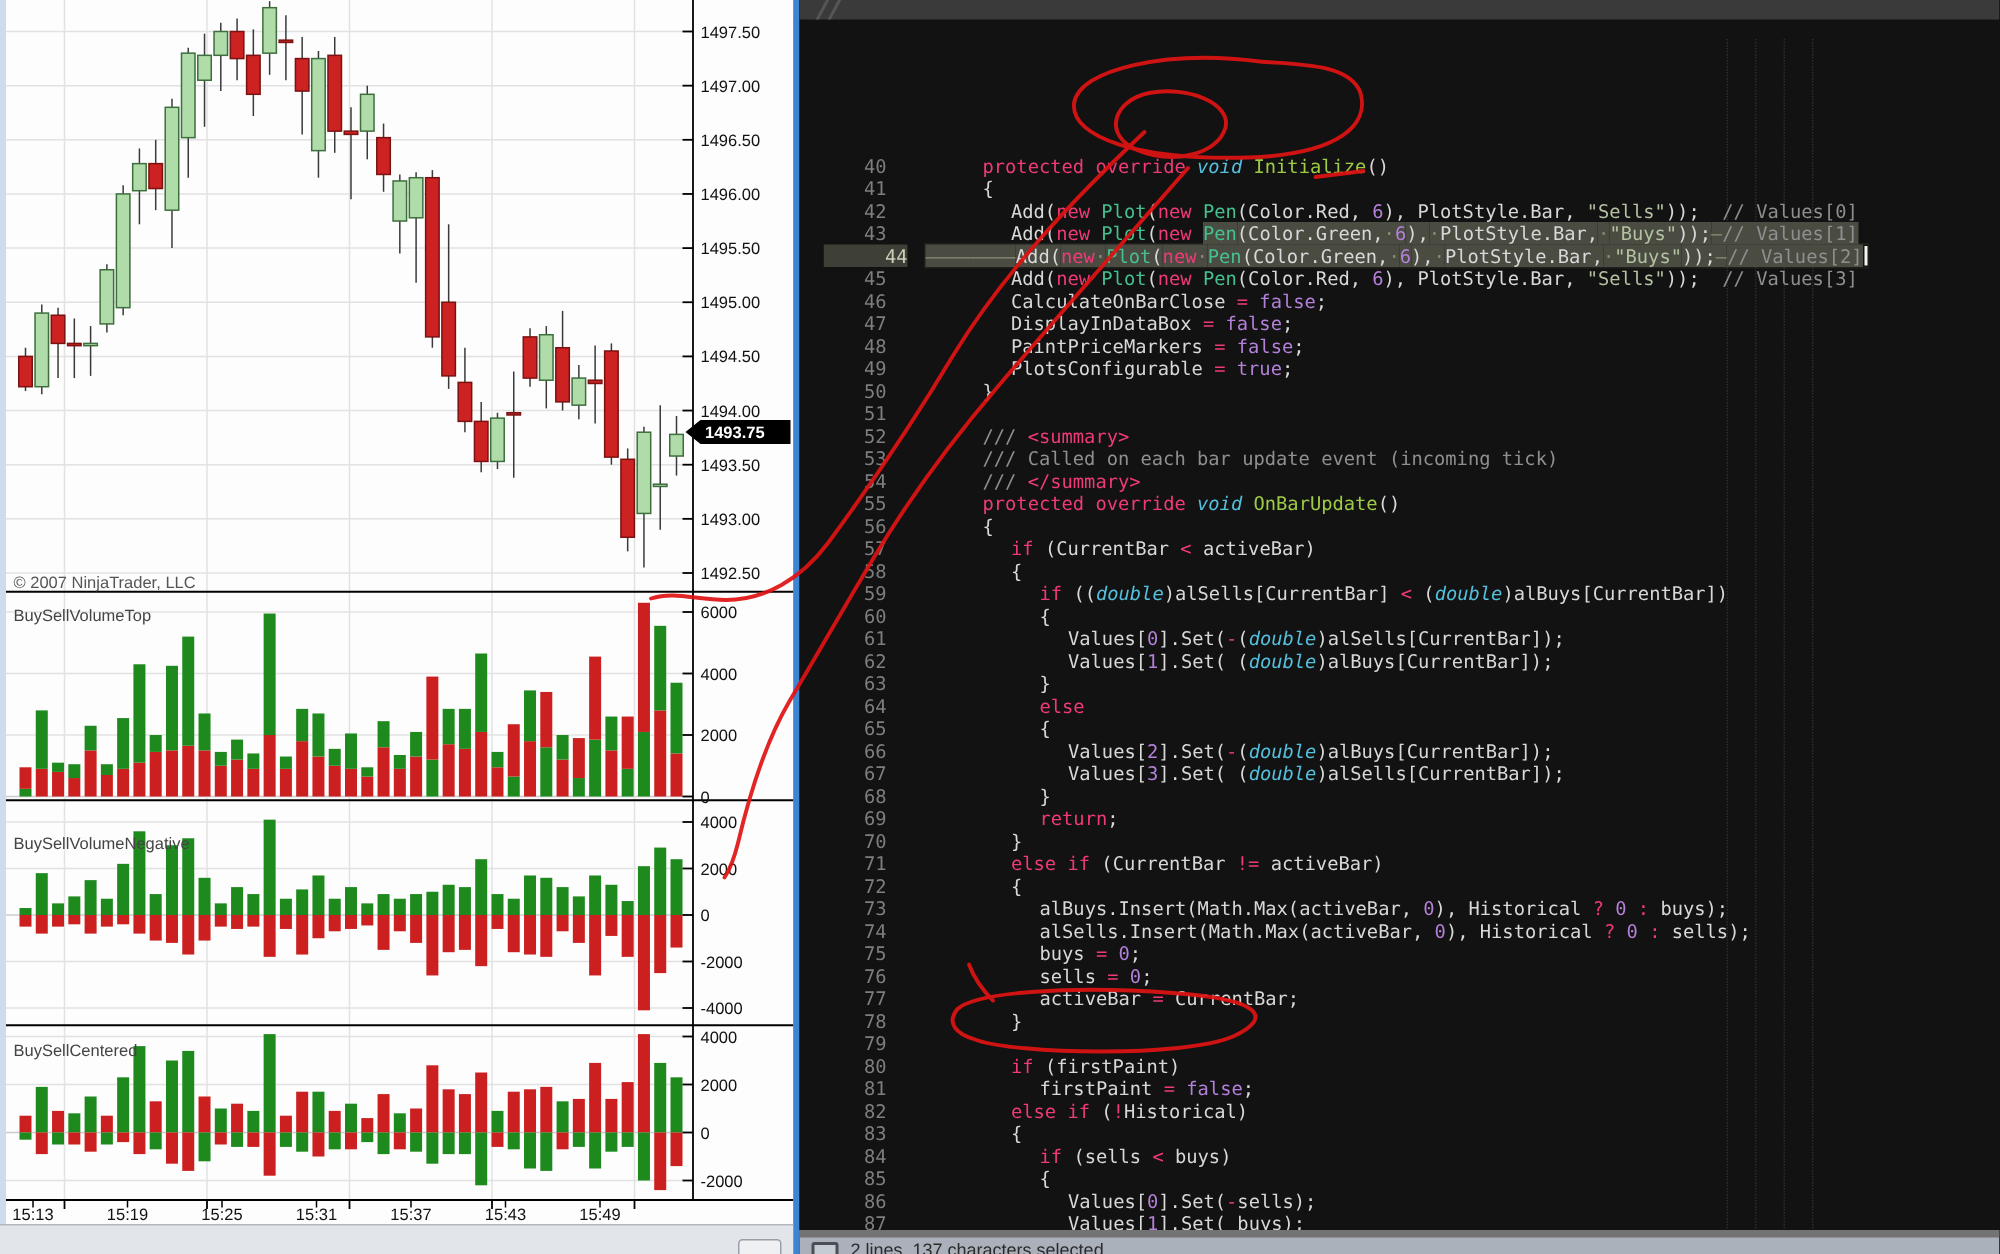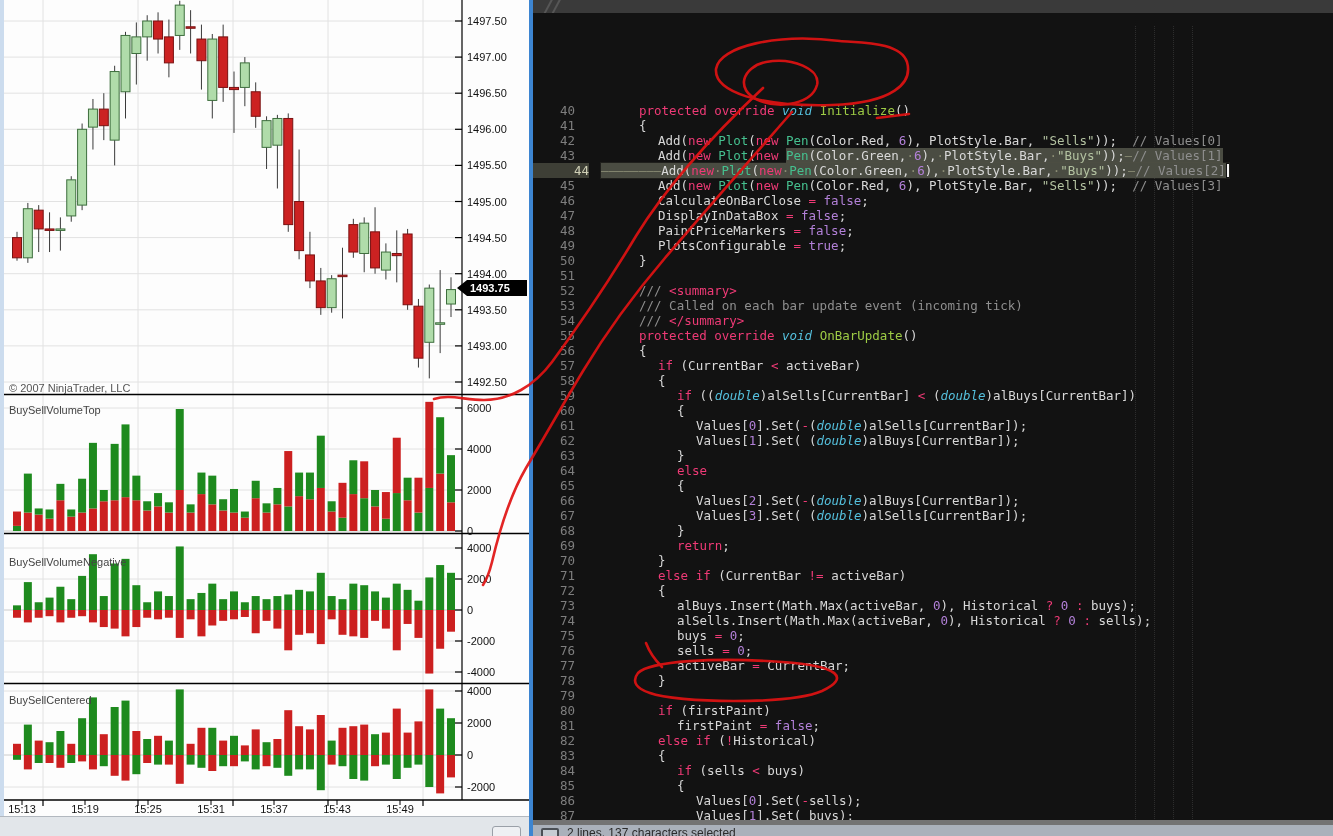--- a/index.html
+++ b/index.html
@@ -8,21 +8,21 @@
   #chart-pane{position:absolute;left:0;top:0;width:529px;height:836px;background:#ffffff;text-decoration:underline;}
   #chart-pane .left-edge{position:absolute;left:0;top:0;width:4px;height:816px;background:#ccdcee;}
   #chart-svg{position:absolute;left:0;top:0;}
   #chart-bottom-strip{position:absolute;left:0;top:816px;width:529px;height:20px;background:#e2e6ea;border-top:1px solid #b2b8bf;}
   #chart-bottom-strip .part-btn{position:absolute;left:492px;top:9px;width:27px;height:14px;border:1px solid #9aa0a8;border-radius:3px;background:#eef0f3;}
   #divider{position:absolute;left:529px;top:0;width:4px;height:836px;background:#3d85d1;}
   
   #code-pane{position:absolute;left:533px;top:0;width:800px;height:836px;background:#121212;}
   #code-topstrip{position:absolute;left:0;top:0;width:800px;height:13px;background:#3a3a3a;overflow:hidden;}
   #code-topstrip .slash{position:absolute;top:-3px;width:2px;height:20px;background:#565656;transform:rotate(28deg);}
-  #editor{position:absolute;left:0;top:13px;width:764px;height:807px;overflow:hidden;
+  #editor{position:absolute;left:16px;top:13px;width:764px;height:807px;overflow:hidden;
           font-family:"DejaVu Sans Mono",monospace;font-size:12.5px;line-height:15px;white-space:pre;}
   .guide{position:absolute;top:13px;height:807px;width:0;border-left:1px dotted #2d2d2d;}
   .crow{position:relative;height:15px;}
   .crow .lnum{position:absolute;left:0;top:0;width:42px;text-align:right;color:#7e7e7e;}
   .crow .ltext{position:absolute;top:0;}
   .crow.cur .lnum{background:#3e3f36;color:#cfcfb6;width:56px;}
   .crow.cur .ltext{box-shadow:0 0 0 1px #54564733;}
   .tk-k{color:#ef3a76;}          
   .tk-w{color:#d8d8d8;}          
   .tk-t{color:#45c08f;}   

